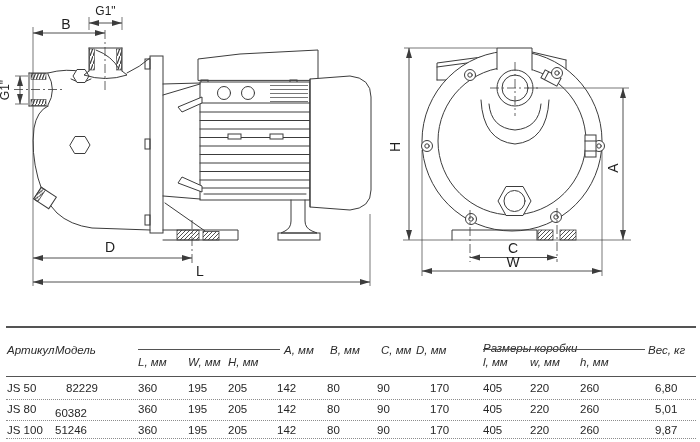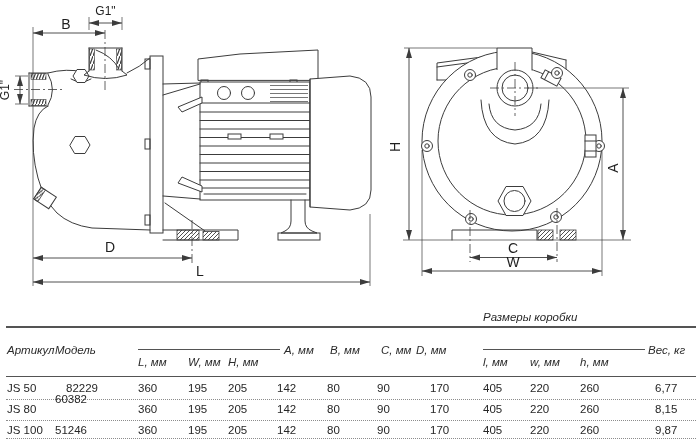--- a/index.html
+++ b/index.html
@@ -219,21 +219,21 @@
       <line class="thin" x1="602" y1="150" x2="602" y2="276"></line>
       <line class="dim" x1="422" y1="271" x2="602" y2="271" marker-start="url(#arr)" marker-end="url(#arr)"></line>
       <text class="dimtxt" x="513" y="267" text-anchor="middle">W</text>
     </g>
   </svg>
 
 
   <div class="abs rule" style="left:6px;top:326px;width:690px;height:2px"></div>
 
   <div class="abs gline" style="left:138px;top:349px;width:142px"></div>
-  <div class="abs hdr" style="left:483px;top:311px">Размеры коробки</div>
+  <div class="abs hdr" style="left:483px;top:342px">Размеры коробки</div>
   <div class="abs gline" style="left:483px;top:349px;width:162px"></div>
 
   <div class="abs hdr" style="left:7px;top:344px">Артикул</div>
   <div class="abs hdr" style="left:55px;top:344px">Модель</div>
   <div class="abs hdr" style="left:284px;top:344px">A, мм</div>
   <div class="abs hdr" style="left:330px;top:344px">B, мм</div>
   <div class="abs hdr" style="left:381px;top:344px">C, мм</div>
   <div class="abs hdr" style="left:416px;top:344px">D, мм</div>
   <div class="abs hdr" style="left:648px;top:344px">Вес, кг</div>
 
@@ -252,38 +252,38 @@
     <span class="abs cell" style="left:138px;top:382px">360</span>
     <span class="abs cell" style="left:188px;top:382px">195</span>
     <span class="abs cell" style="left:228px;top:382px">205</span>
     <span class="abs cell" style="left:277px;top:382px">142</span>
     <span class="abs cell" style="left:327px;top:382px">80</span>
     <span class="abs cell" style="left:377px;top:382px">90</span>
     <span class="abs cell" style="left:430px;top:382px">170</span>
     <span class="abs cell" style="left:483px;top:382px">405</span>
     <span class="abs cell" style="left:530px;top:382px">220</span>
     <span class="abs cell" style="left:580px;top:382px">260</span>
-    <span class="abs cell" style="left:655px;top:382px">6,77</span>
+    <span class="abs cell" style="left:655px;top:382px">6,80</span>
   </div>
   <div class="abs dotted" style="left:6px;top:399px;width:690px"></div>
 
   <div>
     <span class="abs cell" style="left:7px;top:403px">JS 80</span>
-    <span class="abs cell" style="left:55px;top:393px">60382</span>
+    <span class="abs cell" style="left:55px;top:407px">60382</span>
     <span class="abs cell" style="left:138px;top:403px">360</span>
     <span class="abs cell" style="left:188px;top:403px">195</span>
     <span class="abs cell" style="left:228px;top:403px">205</span>
     <span class="abs cell" style="left:277px;top:403px">142</span>
     <span class="abs cell" style="left:327px;top:403px">80</span>
     <span class="abs cell" style="left:377px;top:403px">90</span>
     <span class="abs cell" style="left:430px;top:403px">170</span>
     <span class="abs cell" style="left:483px;top:403px">405</span>
     <span class="abs cell" style="left:530px;top:403px">220</span>
     <span class="abs cell" style="left:580px;top:403px">260</span>
-    <span class="abs cell" style="left:655px;top:403px">8,15</span>
+    <span class="abs cell" style="left:655px;top:403px">5,01</span>
   </div>
   <div class="abs dotted" style="left:6px;top:420px;width:690px"></div>
 
   <div>
     <span class="abs cell" style="left:7px;top:424px">JS 100</span>
     <span class="abs cell" style="left:55px;top:424px">51246</span>
     <span class="abs cell" style="left:138px;top:424px">360</span>
     <span class="abs cell" style="left:188px;top:424px">195</span>
     <span class="abs cell" style="left:228px;top:424px">205</span>
     <span class="abs cell" style="left:277px;top:424px">142</span>

